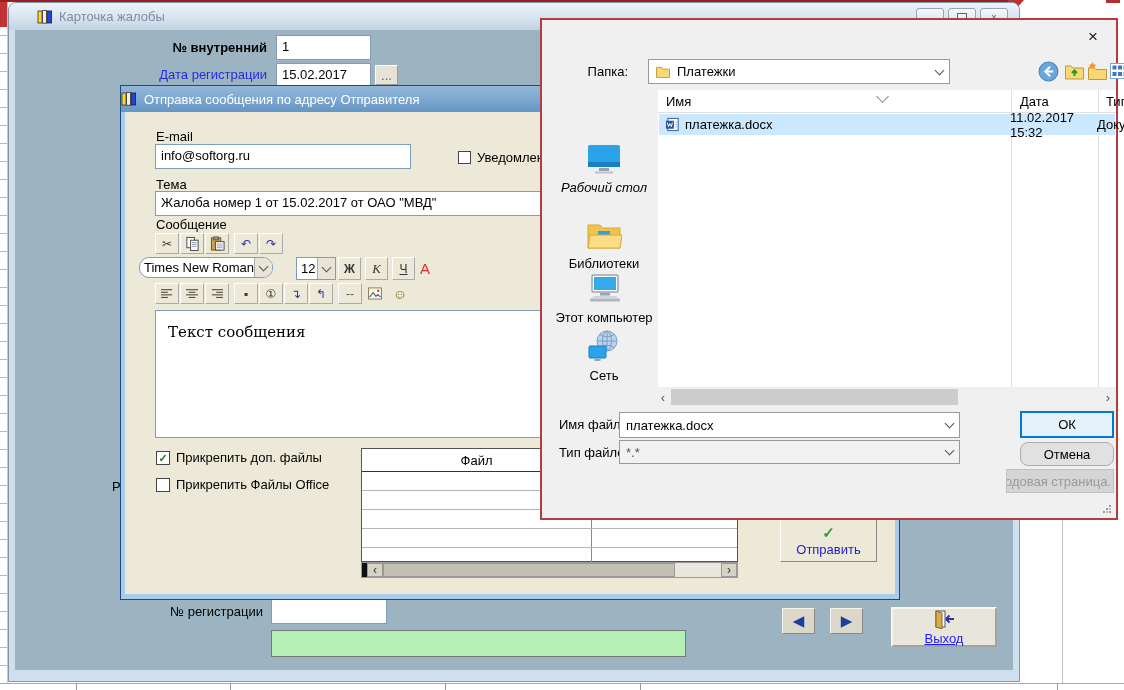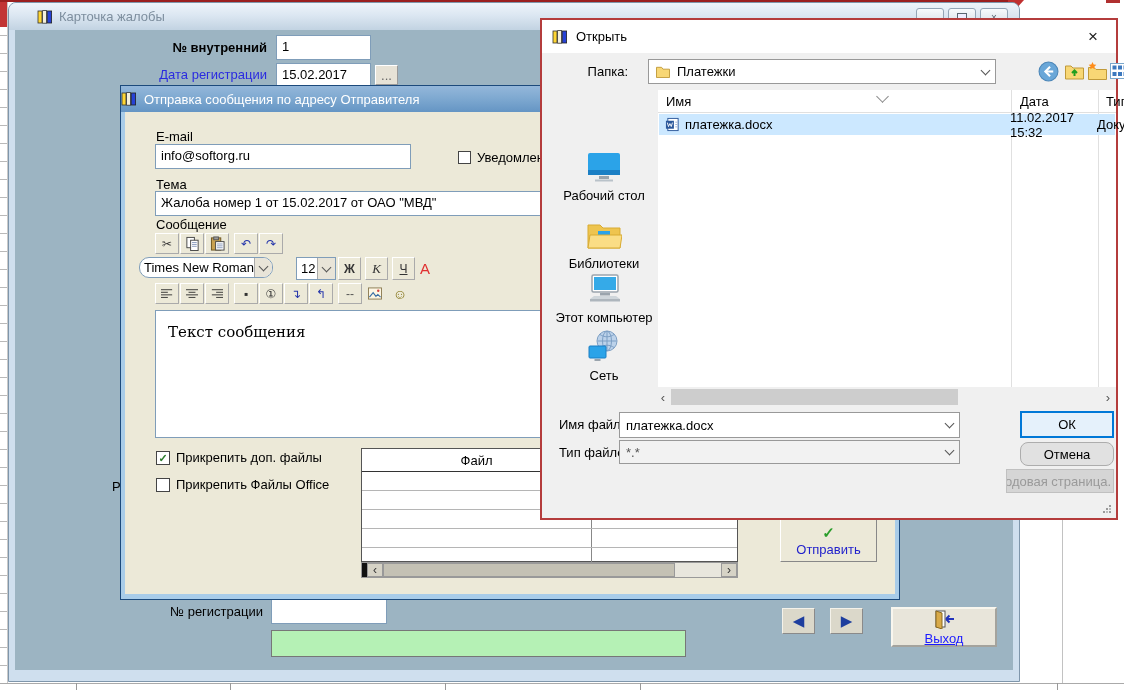--- a/index.html
+++ b/index.html
@@ -346,36 +346,26 @@
         </div>
     </div>
 
     <div class="abs send-btn" style="left:659px;top:433px;width:97px;height:43px;">
       <span class="send-check">✓</span>
       <span class="send-lbl">Отправить</span>
     </div>
   </div>
 
   <div class="abs dlg">
-    <div class="dlg-title">
-      <span style="display:inline-flex;width:16px;height:16px;">
-        <svg viewBox="0 0 16 16" width="16" height="16">
-            <rect x="1" y="2" width="4" height="12" fill="#ffd633" stroke="#333" stroke-width="0.8"></rect>
-            <rect x="5.6" y="1.6" width="4" height="12.6" fill="#f5f0dc" stroke="#333" stroke-width="0.8"></rect>
-            <rect x="10.2" y="2" width="4.4" height="12" fill="#2742d6" stroke="#222" stroke-width="0.8"></rect>
-          </svg>
-      </span>
-      <span class="ttl">Открыть</span>
-    </div>
     <div class="dlg-close">
         <span>×</span>
       </div>
 
     <div class="abs lbl-r" style="left:20px;top:44px;width:66px;">Папка:</div>
-    <div class="combo10" style="left:106px;top:39px;width:348px;height:25px;justify-content:center;">
+    <div class="combo10" style="left:106px;top:39px;width:302px;height:25px;justify-content:center;">
       <span style="display:inline-flex;width:16px;height:13px;">
           <svg viewBox="0 0 16 14" width="16" height="13">
             <path d="M1 2.5 h5.5 l1.5 2 H15 v9 H1 z" fill="#f8d775" stroke="#c09a3a"></path>
           </svg>
         </span>
       <span class="txt">Платежки</span>
       <span class="chev"></span>
     </div>
 
     <div class="abs" style="left:496px;top:41px;width:21px;height:21px;">
@@ -400,21 +390,21 @@
           <rect x="2.5" y="2.5" width="4" height="4" fill="#3c78be"></rect>
           <rect x="8" y="2.5" width="4" height="4" fill="#3c78be"></rect>
           <rect x="13.5" y="2.5" width="4" height="4" fill="#3c78be"></rect>
           <rect x="2.5" y="9" width="4" height="4" fill="#3c78be"></rect>
           <rect x="8" y="9" width="4" height="4" fill="#3c78be"></rect>
           <rect x="13.5" y="9" width="4" height="4" fill="#3c78be"></rect>
         </svg>
 
     </div>
 
-    <div class="side-item" style="top:132px;">
+    <div class="side-item" style="top:124px;font-style:italic;">
       <svg viewBox="0 0 36 30" width="36" height="30">
           <rect x="2" y="1" width="32" height="22" rx="2" fill="#2ba3e8"></rect>
           <rect x="2" y="18" width="32" height="5" fill="#1b7fc4"></rect>
           <rect x="13" y="24" width="10" height="3" fill="#9aa4ad"></rect>
           <rect x="9" y="27.5" width="18" height="2" fill="#b9c2c9"></rect>
         </svg>
       <span class="lbl">Рабочий стол</span>
     </div>
     <div class="side-item" style="top:200px;">
       <svg viewBox="0 0 36 30" width="36" height="30">

